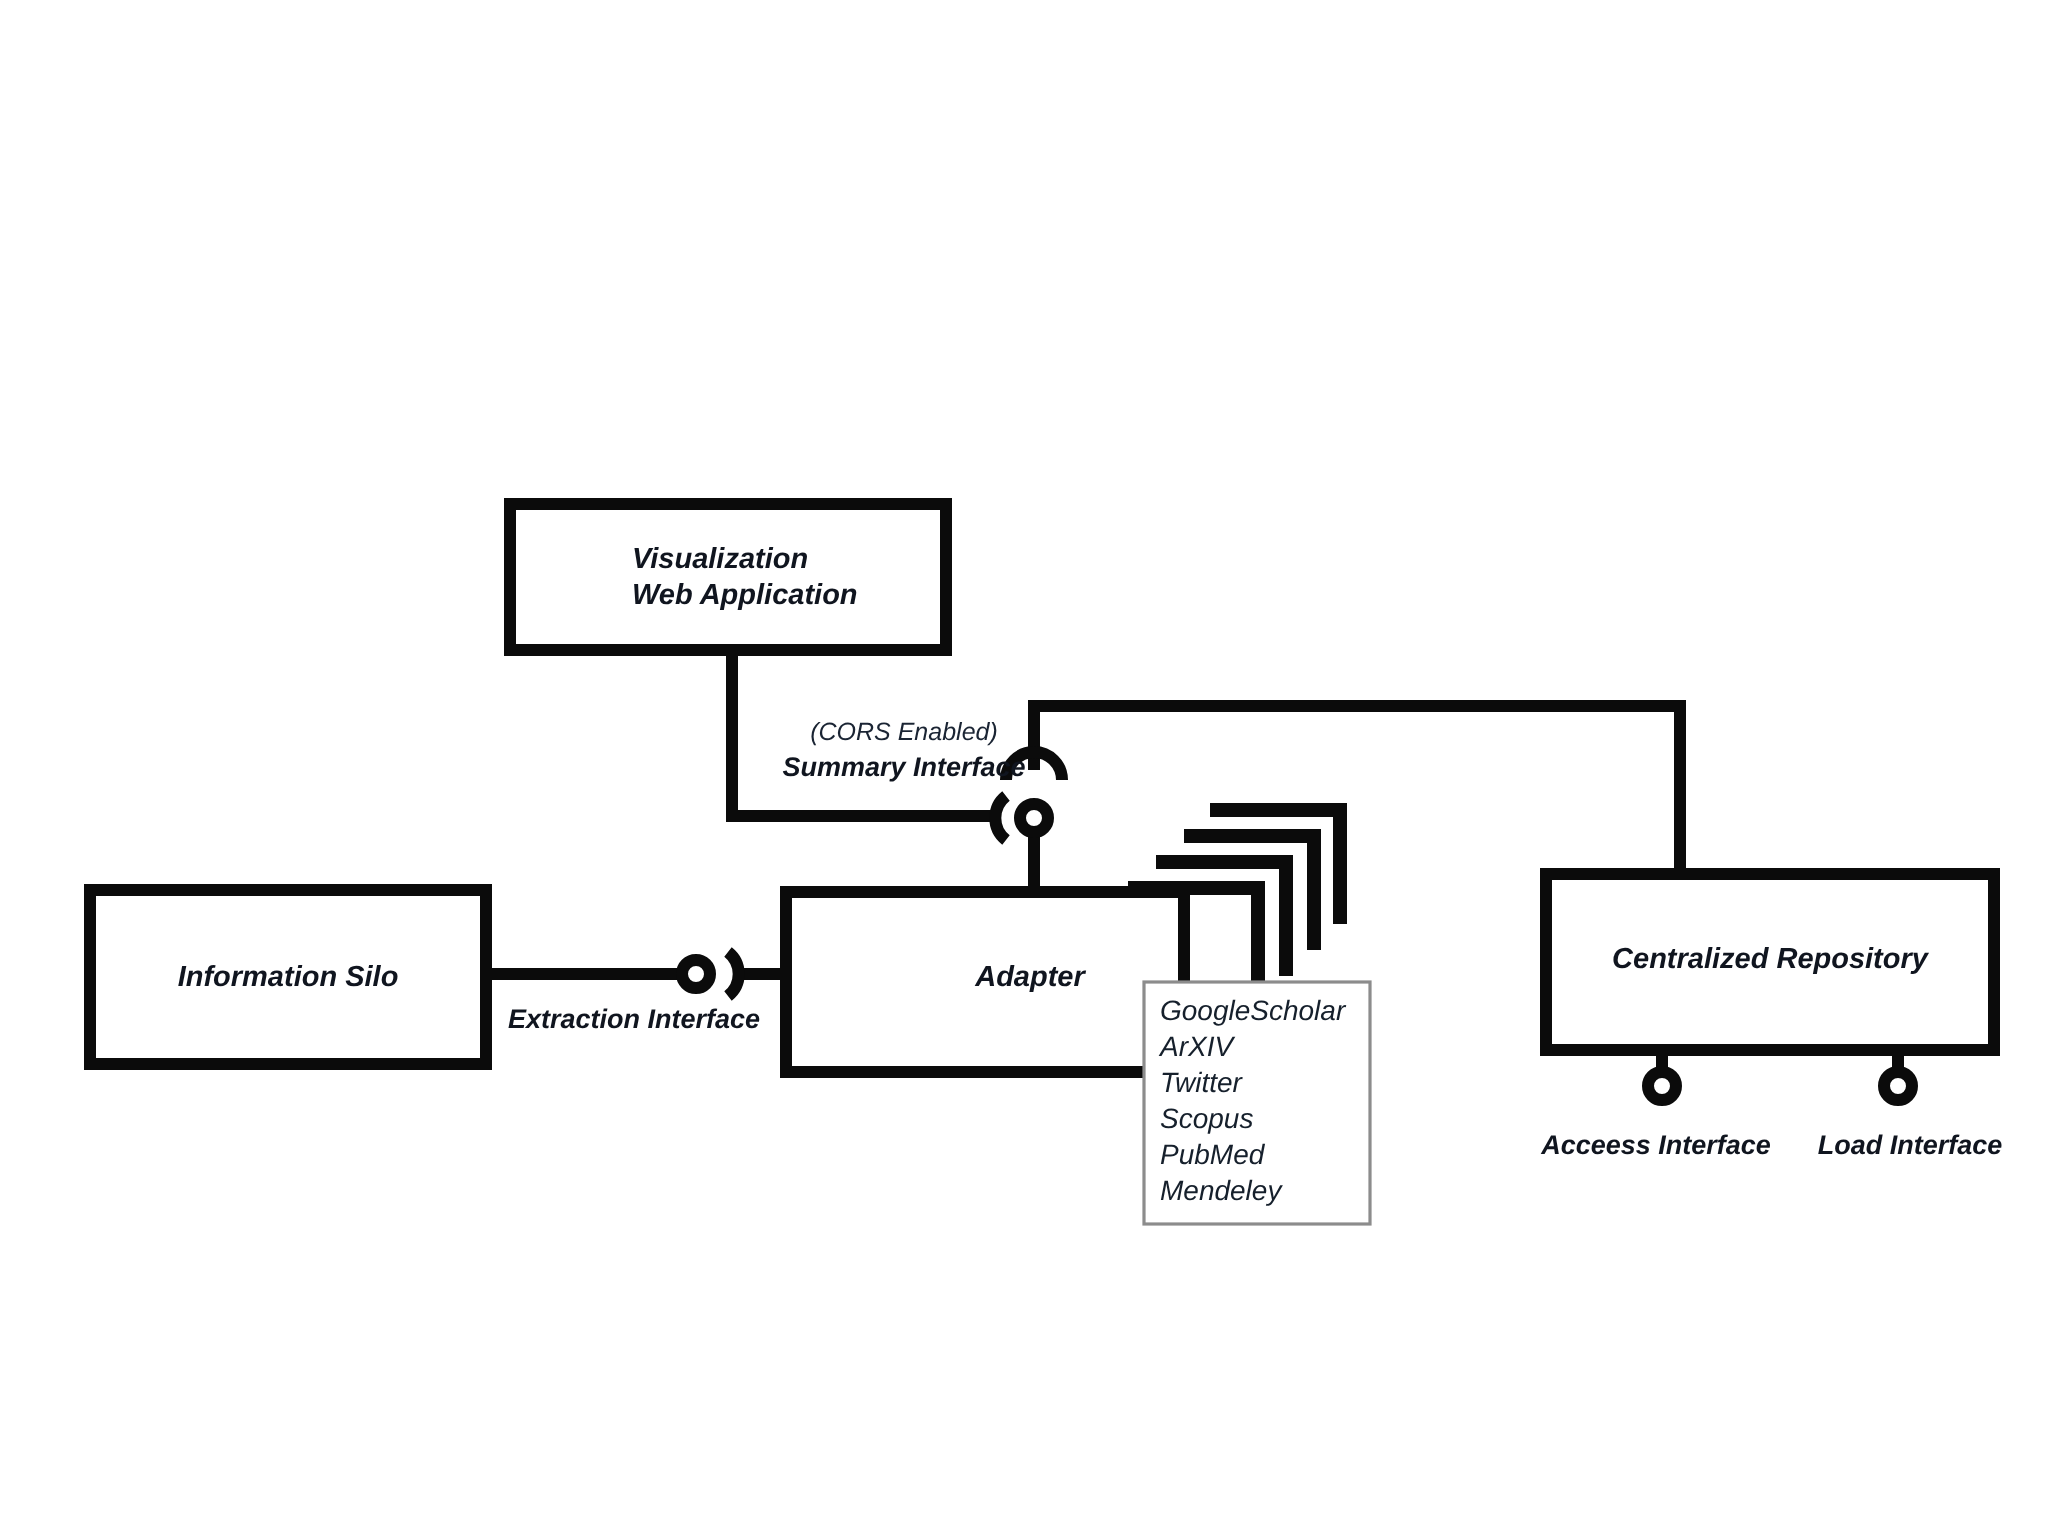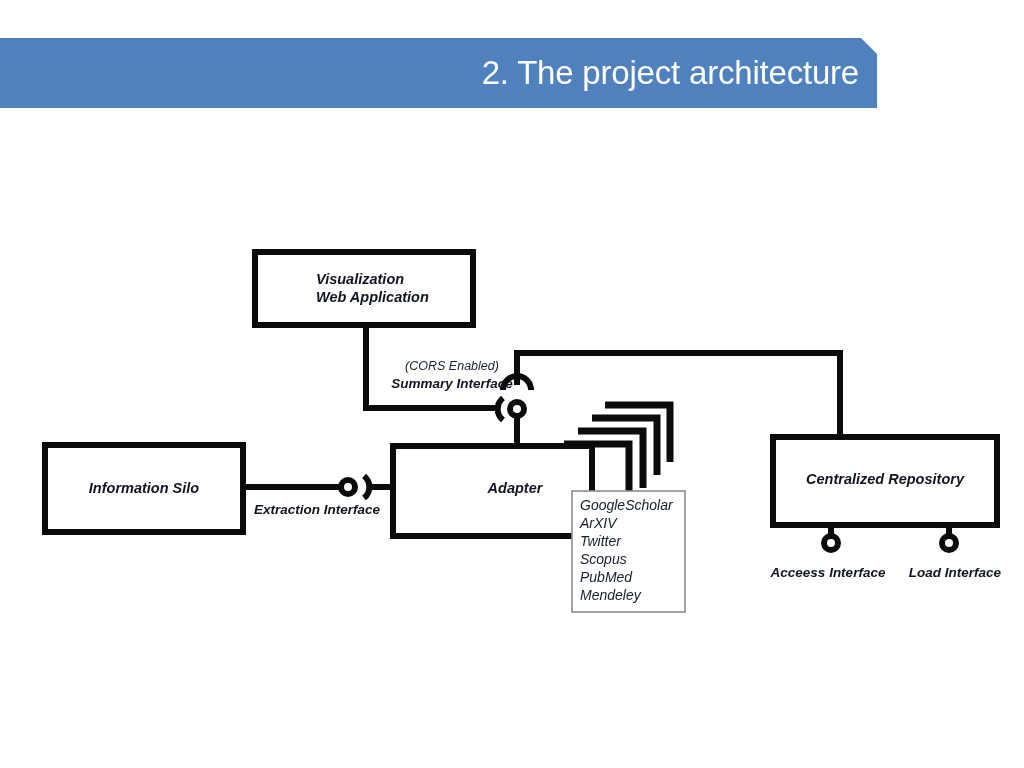--- a/index.html
+++ b/index.html
@@ -68,24 +68,20 @@
   .ln{stroke:#0B0B0B;stroke-width:6;fill:none;stroke-linecap:butt;}
   .ball{fill:#ffffff;stroke:#0B0B0B;stroke-width:6;}
   .sock{fill:none;stroke:#0B0B0B;stroke-width:6;stroke-linecap:butt;}
   .card{fill:none;stroke:#0B0B0B;stroke-width:7;stroke-linecap:butt;}
 </style>
 </head>
 <body>
 
 <div id="slide">
 
-  <div class="banner">
-    <div class="banner-shape"></div>
-    <div class="banner-title">2. The project architecture</div>
-  </div>
 
   <div id="diagram">
     <svg width="1024" height="768" viewBox="0 0 1024 768" xmlns="http://www.w3.org/2000/svg">
 
       <g>
 
         <path class="ln" d="M 366,325 L 366,408 L 498,408"></path>
 
         <path class="ln" d="M 517,385 L 517,353 L 840,353 L 840,440"></path>
 

